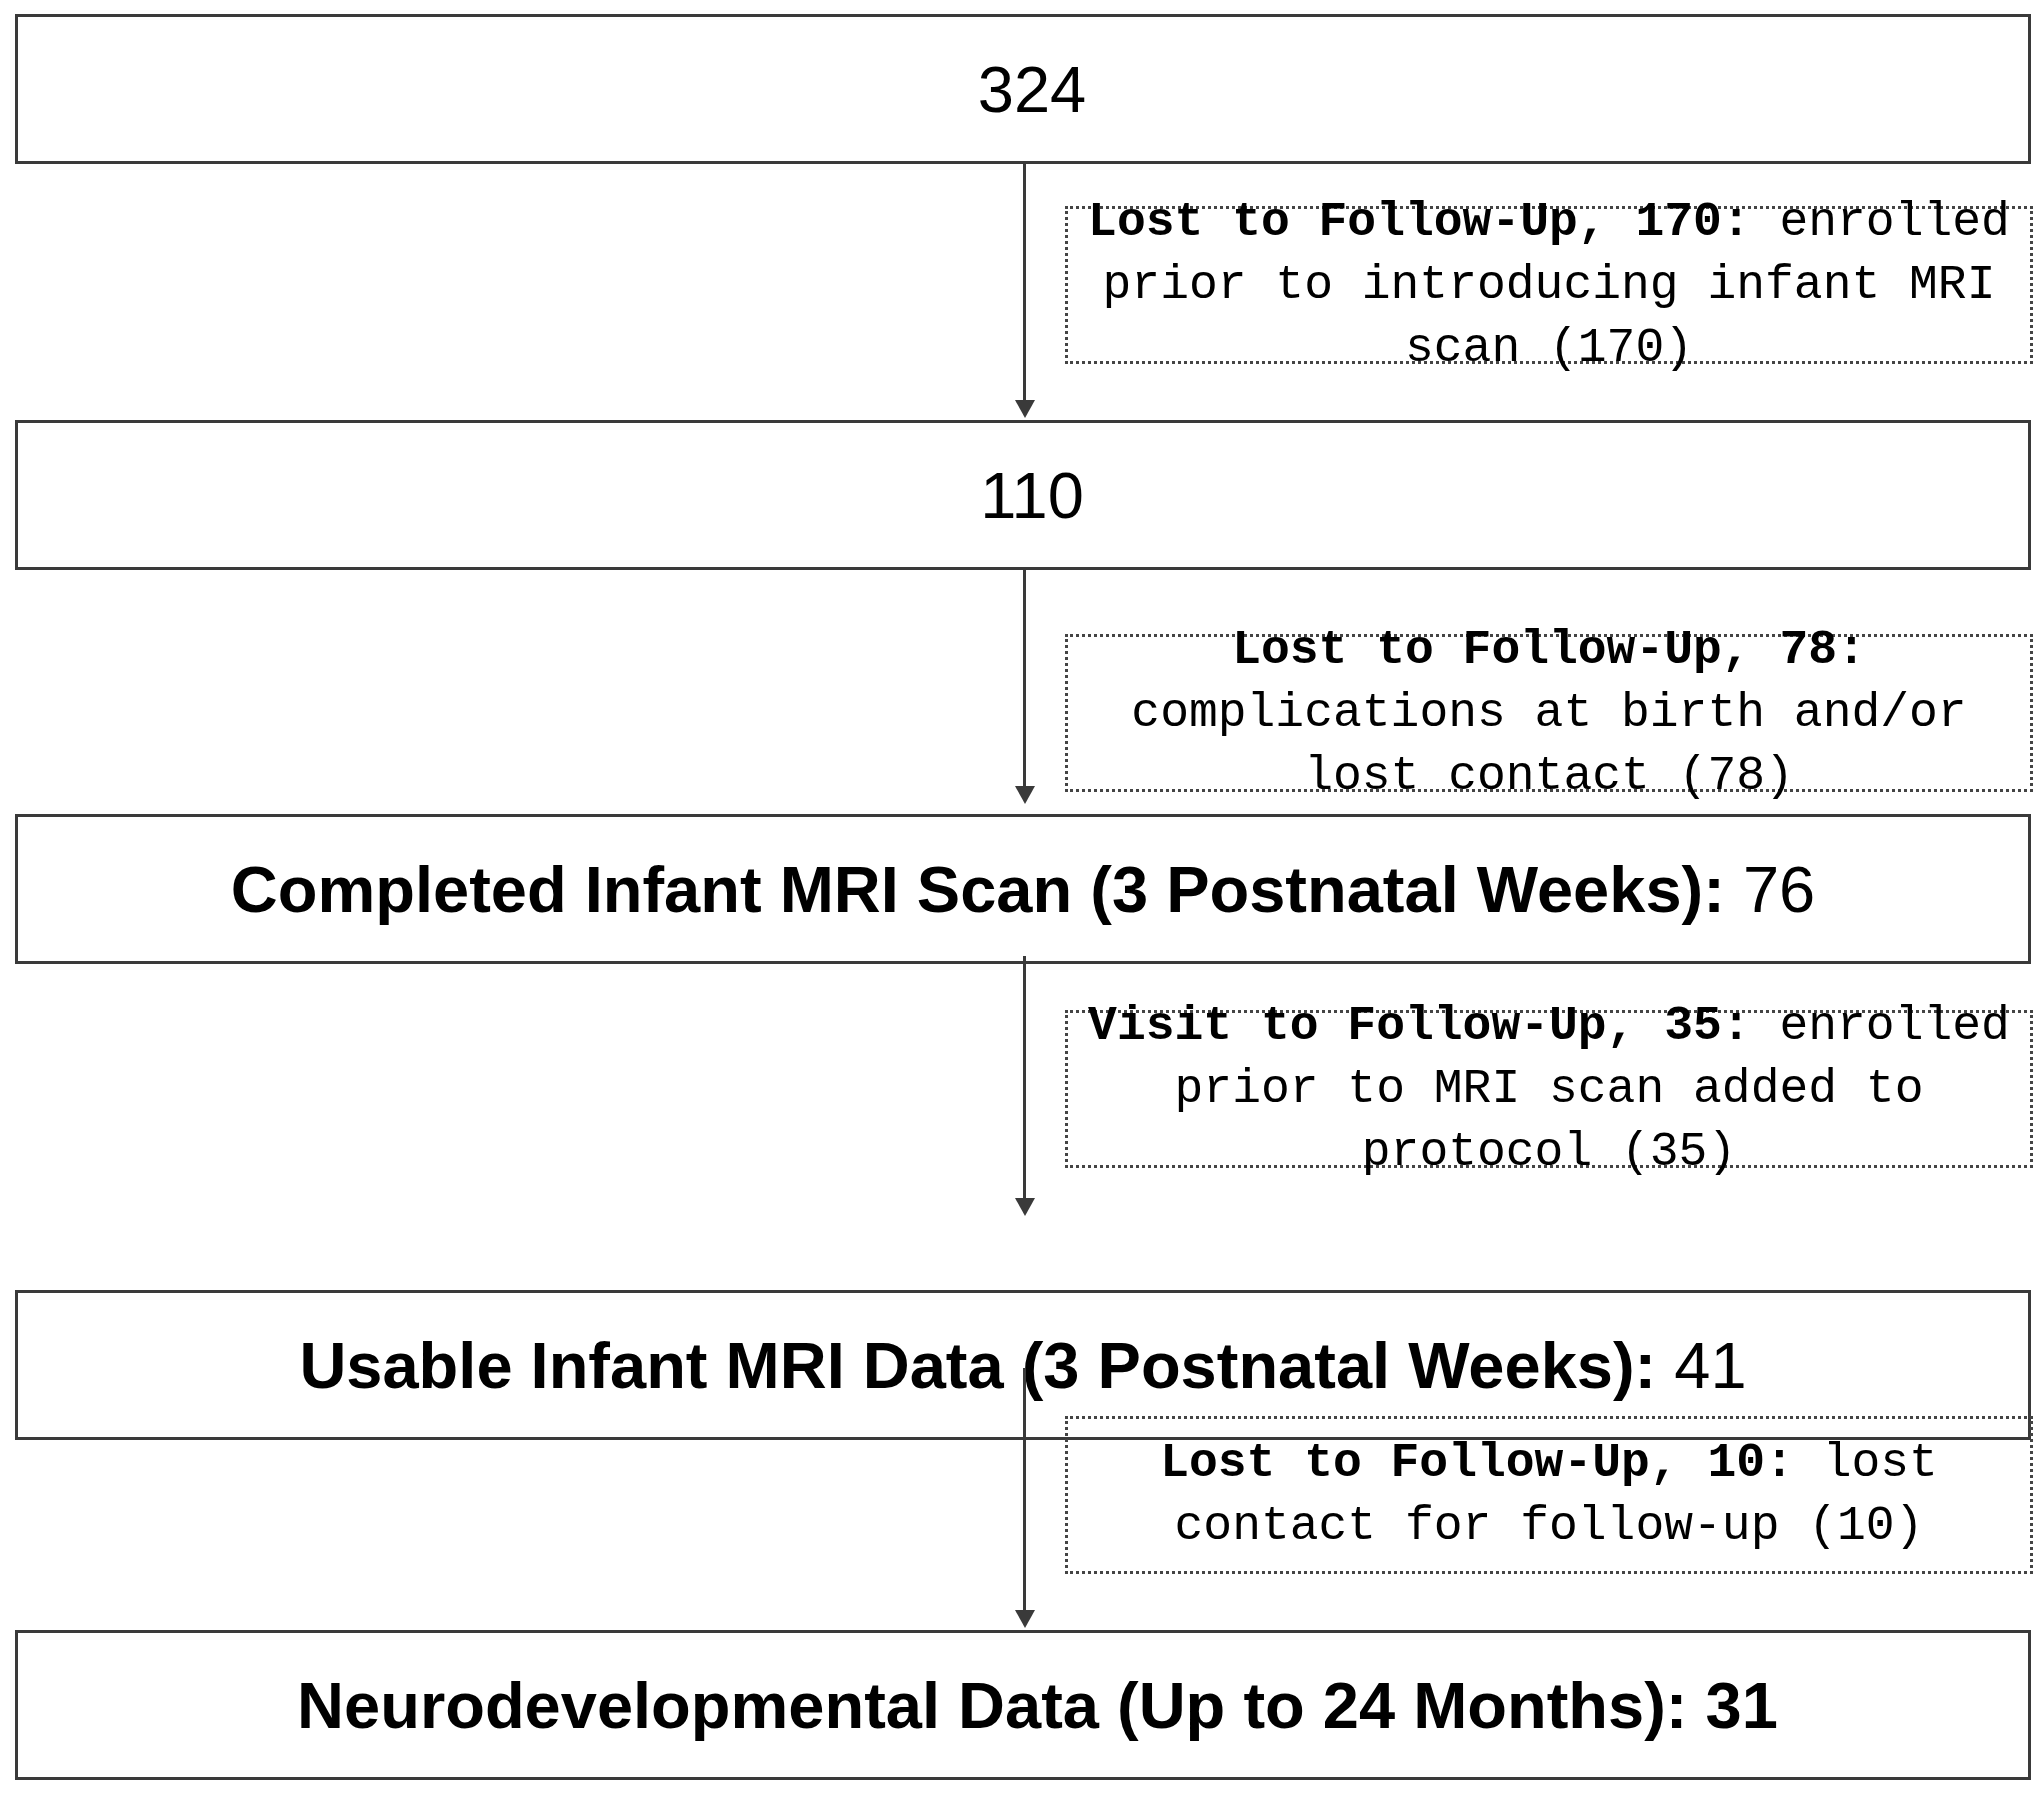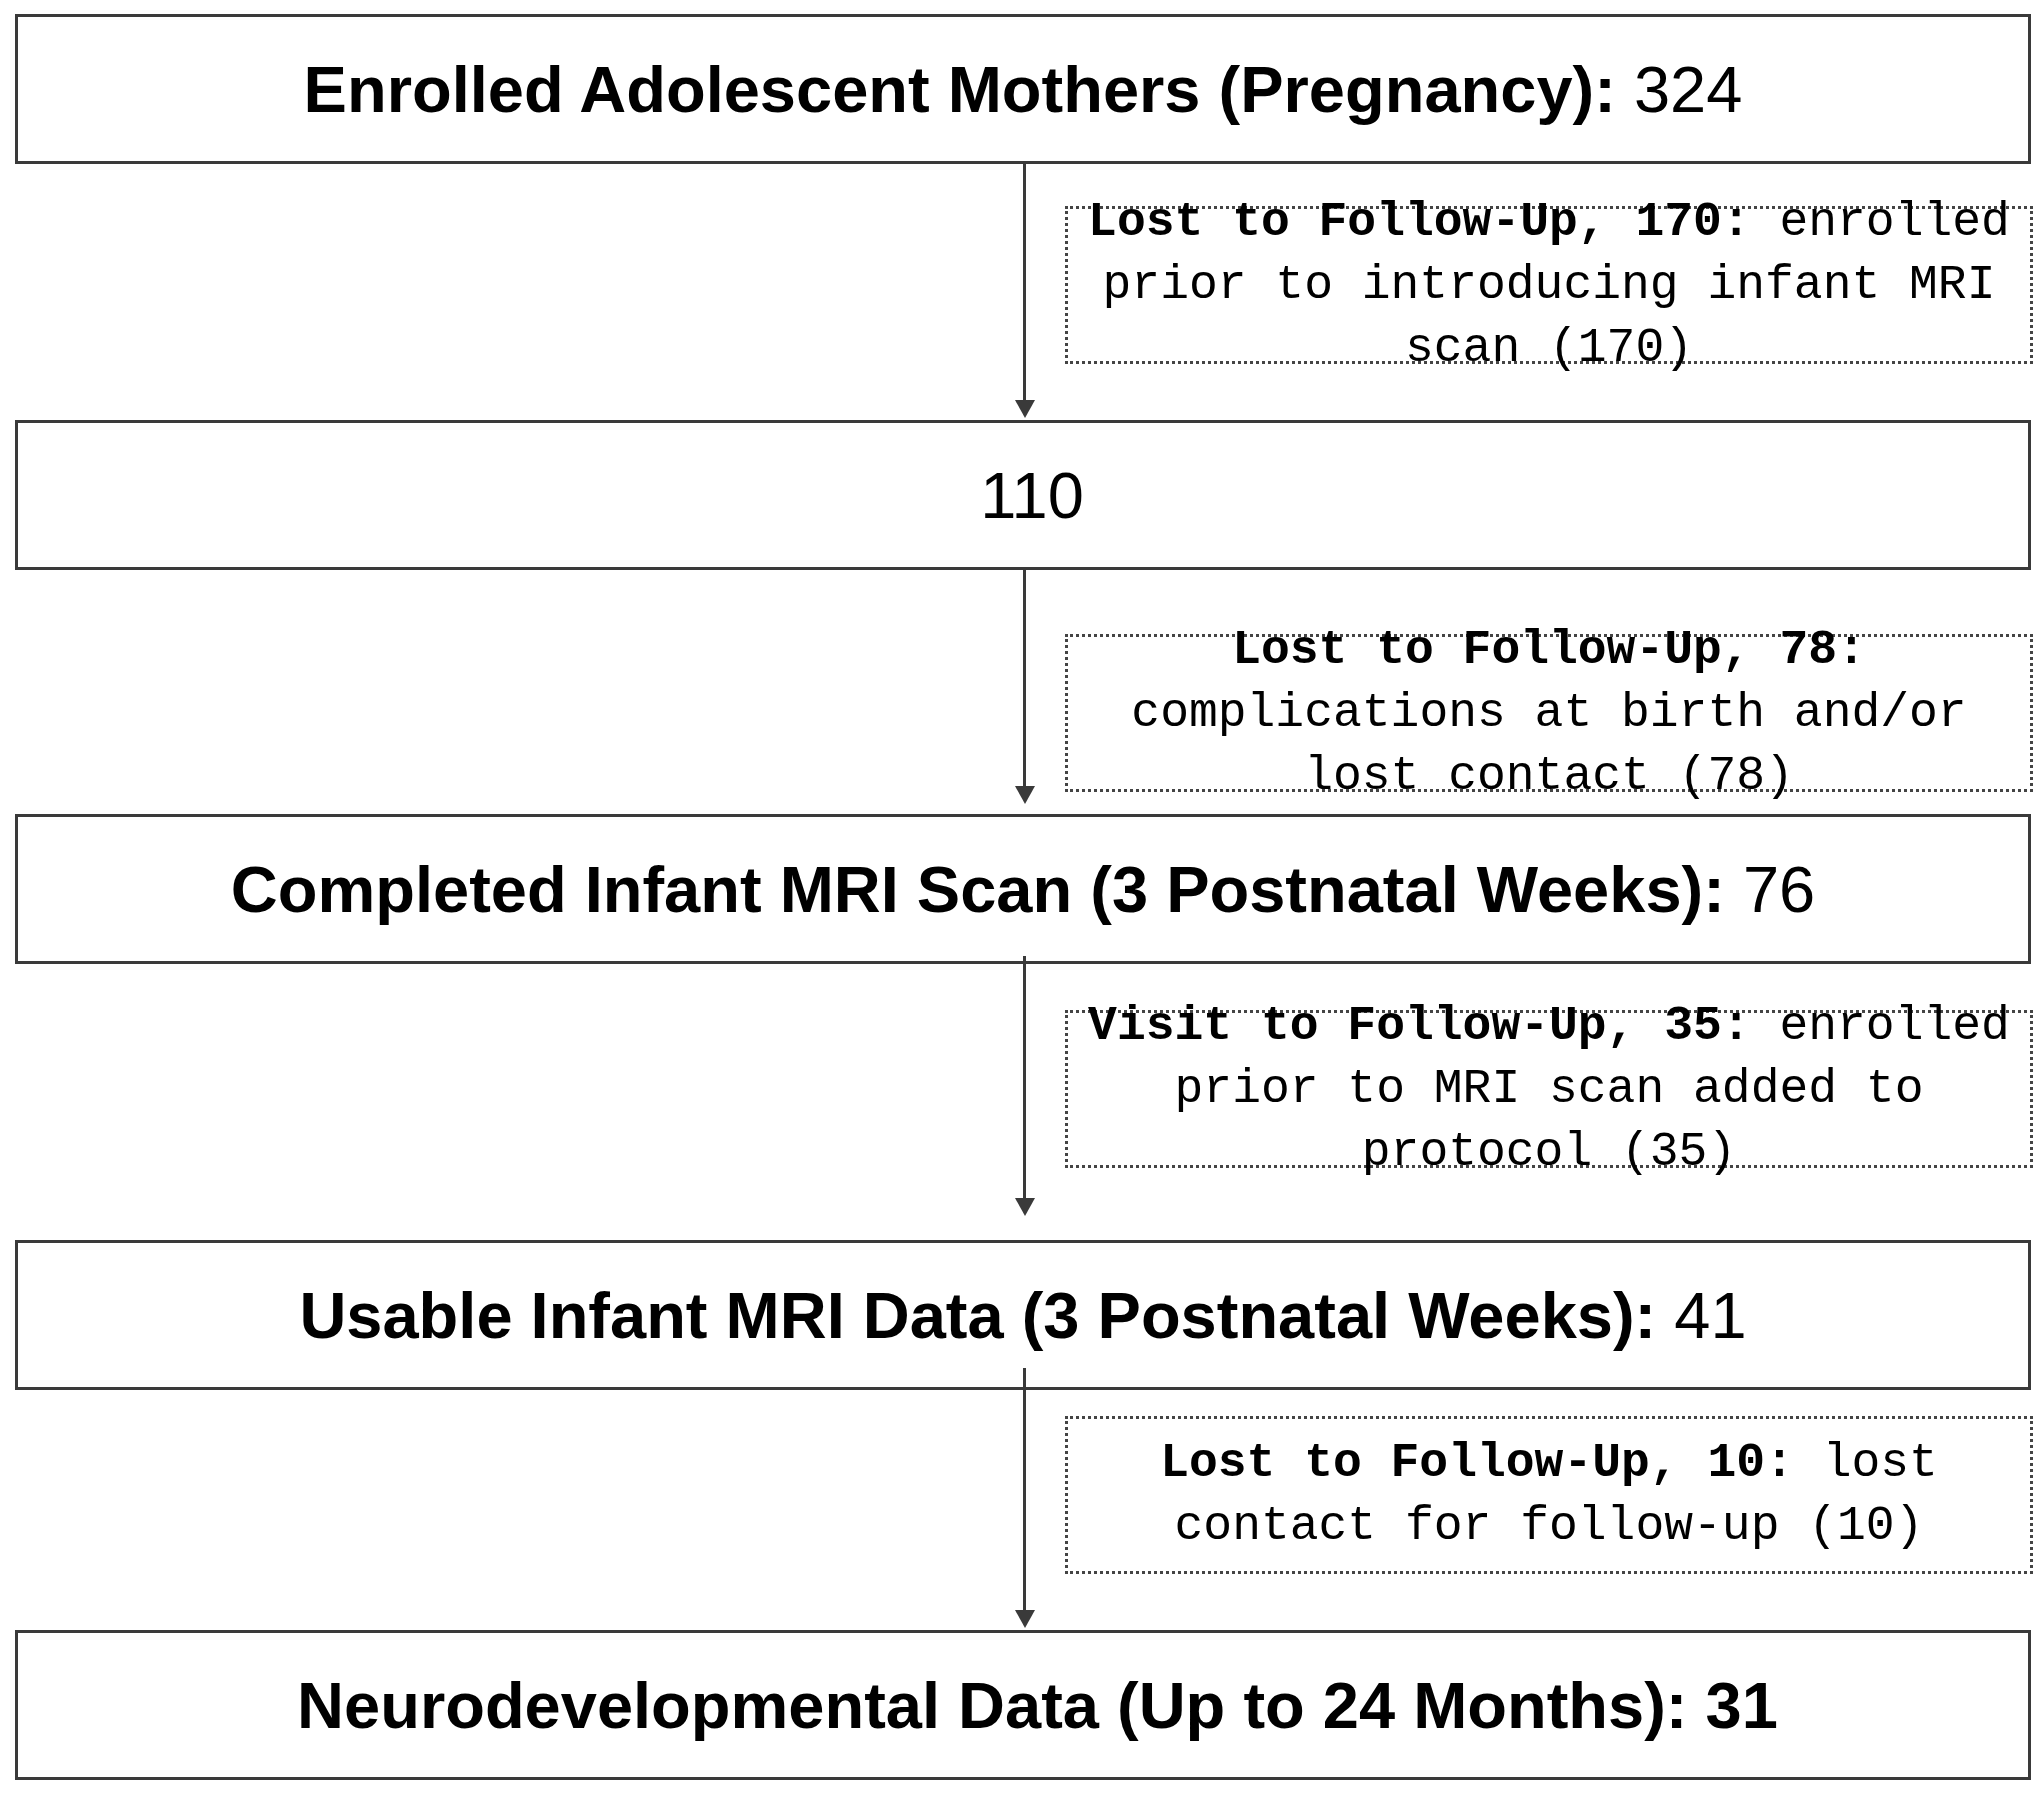--- a/index.html
+++ b/index.html
@@ -20,29 +20,29 @@
   .loss-bold { font-weight: bold; }
   .connector { position: absolute; left: 1023px; width: 3px; background: #3a3a3a; }
   .arrowhead { position: absolute; left: 1015px; width: 0; height: 0;
                border-left: 10px solid transparent; border-right: 10px solid transparent;
                border-top: 18px solid #3a3a3a; }
 </style>
 </head>
 <body>
 
 <div class="stage-box" style="top:14px;">
-  <span class="stage-label">Enrolled Adolescent Mothers (Pregnancy):</span>&nbsp;<span class="stage-count">324</span>
+  &nbsp;<span class="stage-count">324</span>
 </div>
 <div class="stage-box" style="top:420px;">
   &nbsp;<span class="stage-count">110</span>
 </div>
 <div class="stage-box" style="top:814px;">
   <span class="stage-label">Completed Infant MRI Scan (3 Postnatal Weeks):</span>&nbsp;<span class="stage-count">76</span>
 </div>
-<div class="stage-box" style="top:1240px;text-align:right;">
+<div class="stage-box" style="top:1290px;text-align:right;">
   <span class="stage-label">Usable Infant MRI Data (3 Postnatal Weeks):</span>&nbsp;<span class="stage-count">41</span>
 </div>
 <div class="stage-box" style="top:1630px;padding-left:29px;">
   <span class="stage-label">Neurodevelopmental Data (Up to 24 Months):</span>&nbsp;<span class="stage-count bold">31</span>
 </div>
 
 <div class="connector" style="top:164px; height:238px;"></div>
 <div class="arrowhead" style="top:400px;"></div>
 
 <div class="connector" style="top:570px; height:218px;"></div>

